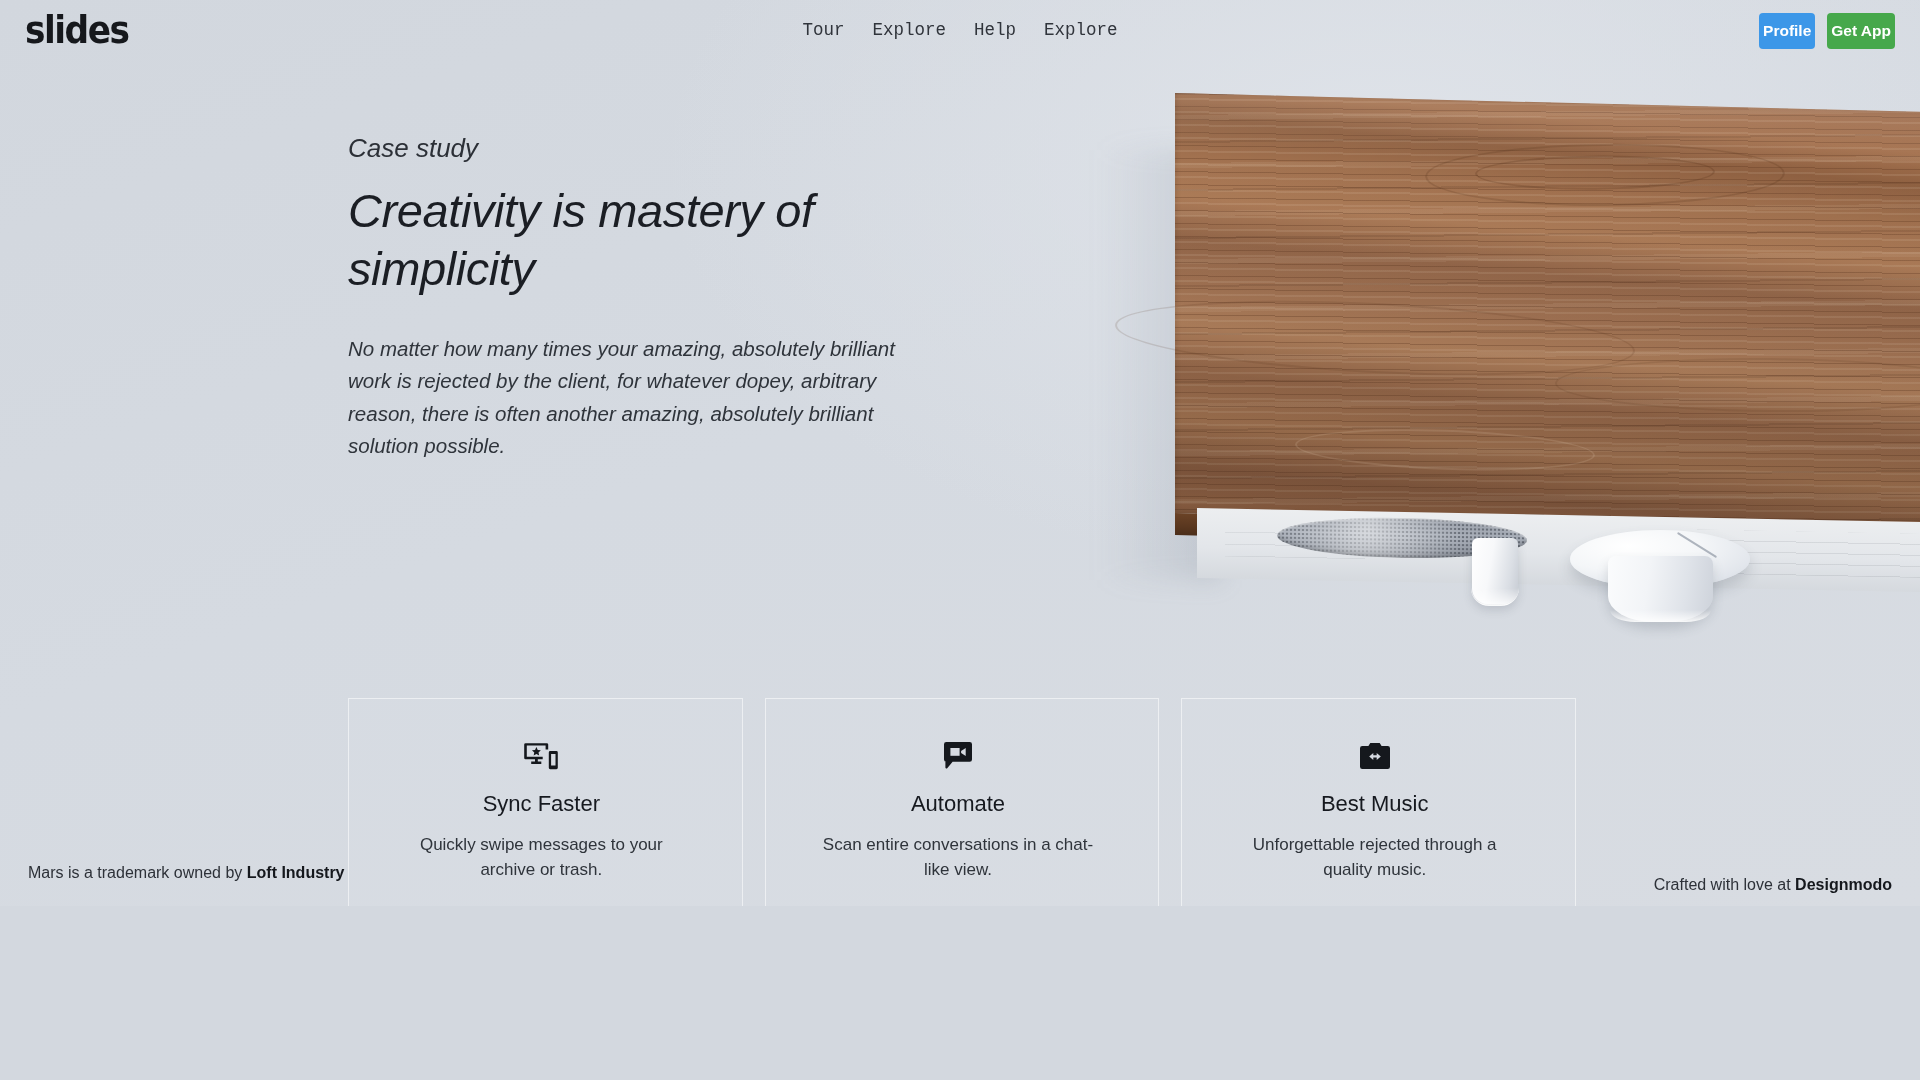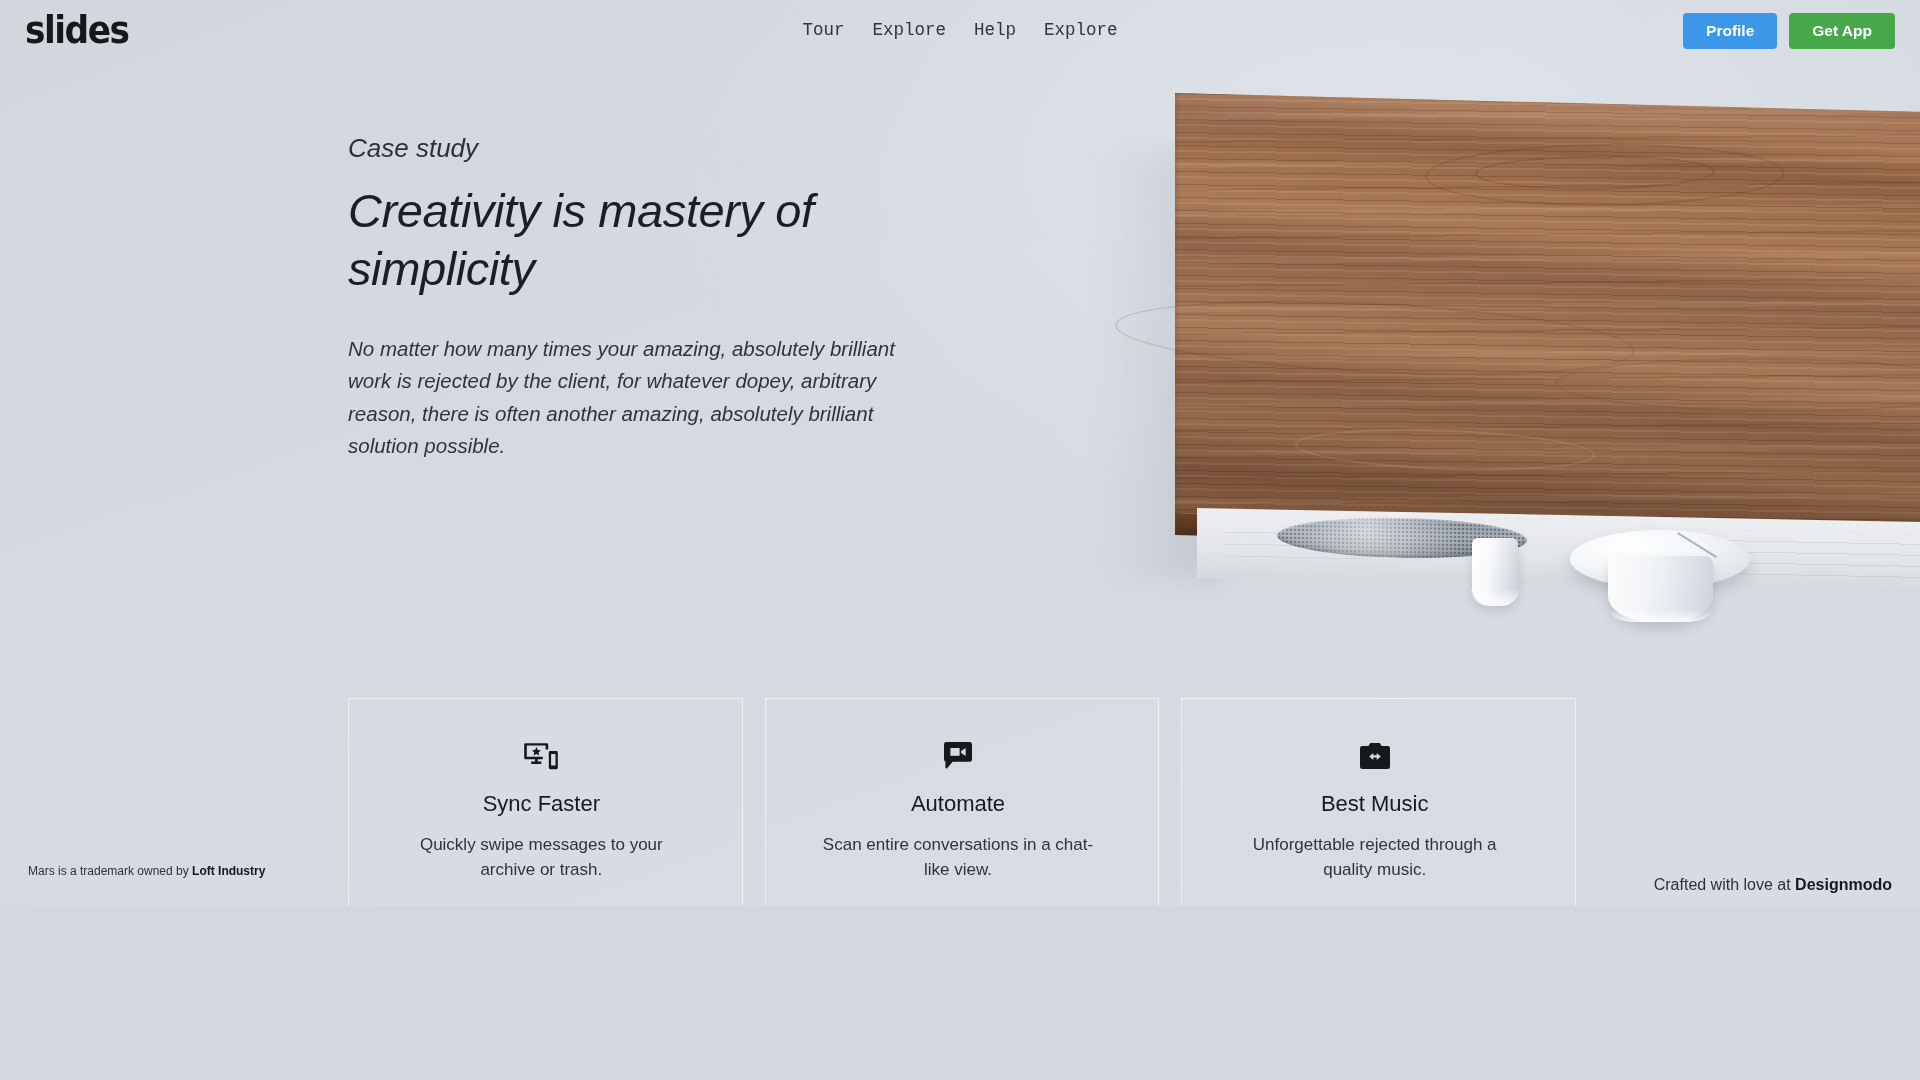--- a/index.html
+++ b/index.html
@@ -59,21 +59,21 @@
   .header-actions {
     position:absolute; right:25px; top:13px;
     display:flex; gap:12px; align-items:center;
   }
   .btn {
     border:none;
     border-radius:4px;
     color:#fff;
     font-size:15.5px;
     font-weight:700;
-    padding:0 23px;
+    padding:0 4px;
     height:36px;
     line-height:36px;
     cursor:pointer;
     font-family:"Liberation Sans", sans-serif;
     white-space:nowrap;
     text-align:right;
   }
   .btn-profile { background:#3c97e8; }
   .btn-getapp  { background:#46a84b; }
 
@@ -318,21 +318,21 @@
 
   
   .footer {
     position:absolute;
     left:0; bottom:0;
     width:1920px; height:56px;
     z-index:30;
   }
   .footer-left {
     position:absolute; left:28px; top:14px;
-    font-size:12px; color:#2d3138;
+    font-size:16px; color:#2d3138;
   }
   .footer-right {
     position:absolute; right:28px; top:26px;
     font-size:16px; color:#2d3138;
   }
   .footer b { font-weight:700; color:#15181d; }
 </style>
 </head>
 <body>
 

